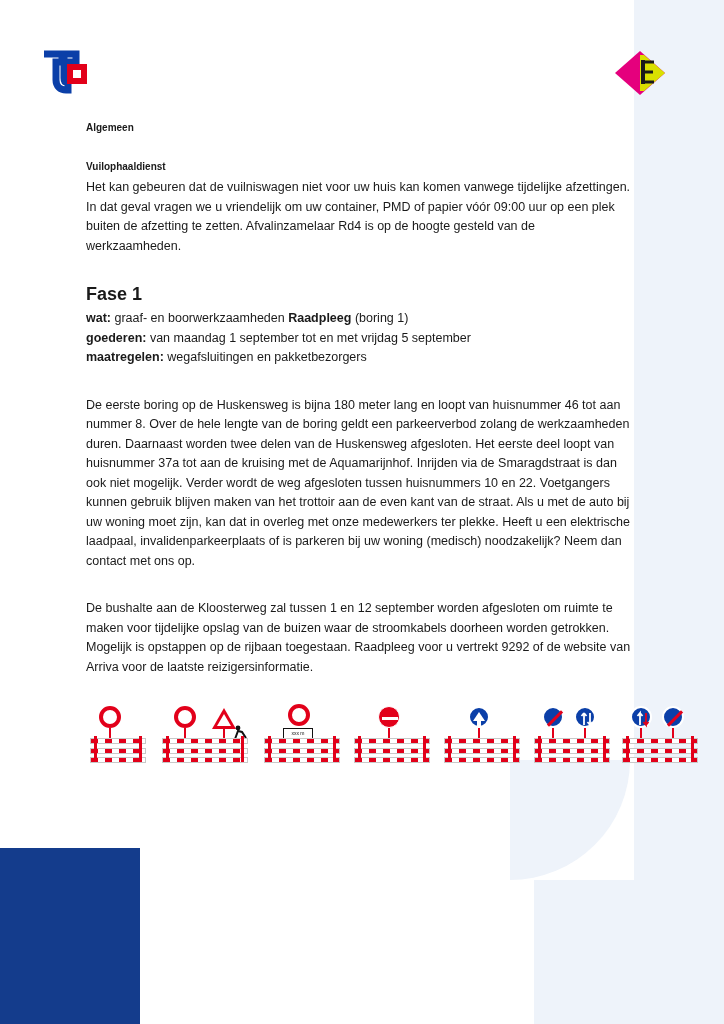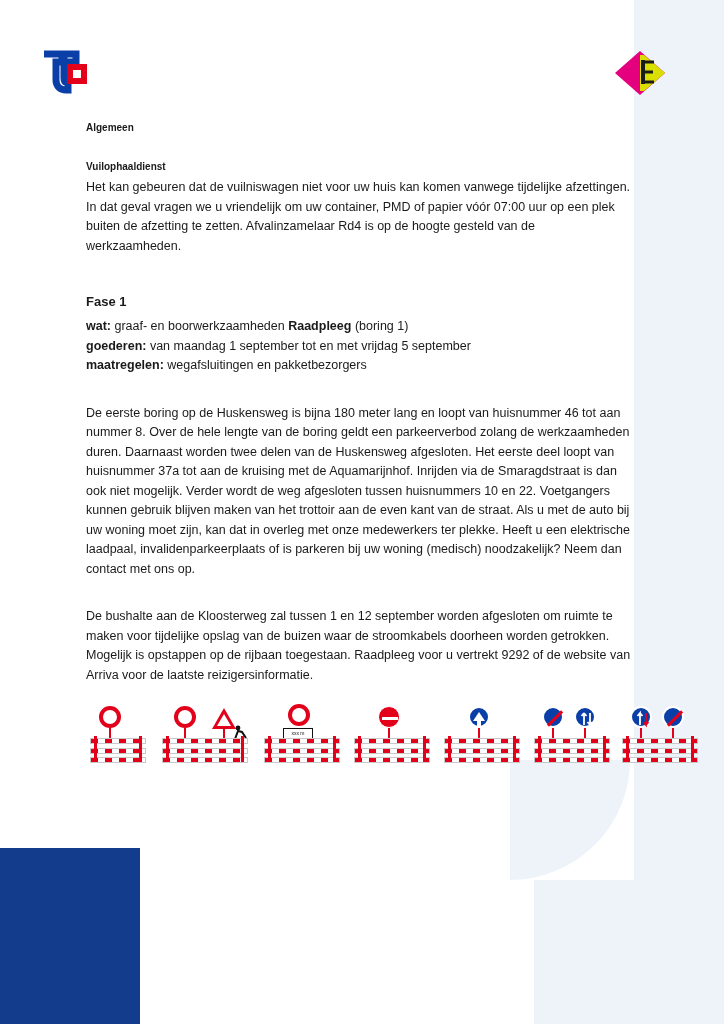--- a/index.html
+++ b/index.html
@@ -88,23 +88,23 @@
   }
   p.para {
     font-size: 12.5px;
     line-height: 19.5px;
     margin: 0;
   }
   .block-gap { height: 18px; }
   .block-gap-lg { height: 28px; }
 
   h2.phase {
-    font-size: 13px;
+    font-size: 18px;
     font-weight: bold;
-    margin: 8px 0 5px 0;
+    margin: 0 0 5px 0;
     line-height: 20px;
   }
   .kv {
     font-size: 12.5px;
     line-height: 19.5px;
   }
   .kv b { font-weight: bold; }
 
   
   .signs {
@@ -265,21 +265,21 @@
   </svg>
 </div>
 
 <div class="content">
 
   <h3 class="section-head">Algemeen</h3>
 
   <div class="block-gap"></div>
 
   <h3 class="section-head">Vuilophaaldienst</h3>
-  <p class="para">Het kan gebeuren dat de vuilniswagen niet voor uw huis kan komen vanwege tijdelijke afzettingen. In dat geval vragen we u vriendelijk om uw container, PMD of papier vóór 07:00 uur op een plek buiten de afzetting te zetten. Afvalinzamelaar Rd4 is op de hoogte gesteld van de werkzaamheden.</p>
+  <p class="para">Het kan gebeuren dat de vuilniswagen niet voor uw huis kan komen vanwege tijdelijke afzettingen. In dat geval vragen we u vriendelijk om uw container, PMD of papier vóór 09:00 uur op een plek buiten de afzetting te zetten. Afvalinzamelaar Rd4 is op de hoogte gesteld van de werkzaamheden.</p>
 
   <div class="block-gap-lg"></div>
 
   <h2 class="phase">Fase 1</h2>
 
   <div class="kv">
     <b>wat:</b><span> graaf- en boorwerkzaamheden </span><b>Raadpleeg</b><span> (boring 1)</span>
   </div>
   <div class="kv">
     <b>goederen:</b><span> van maandag 1 september tot en met vrijdag 5 september</span>

